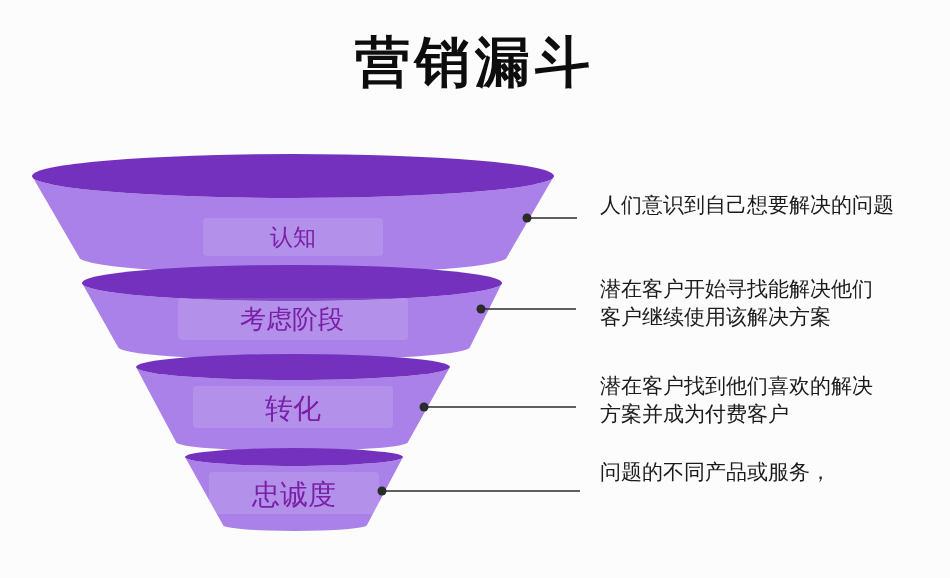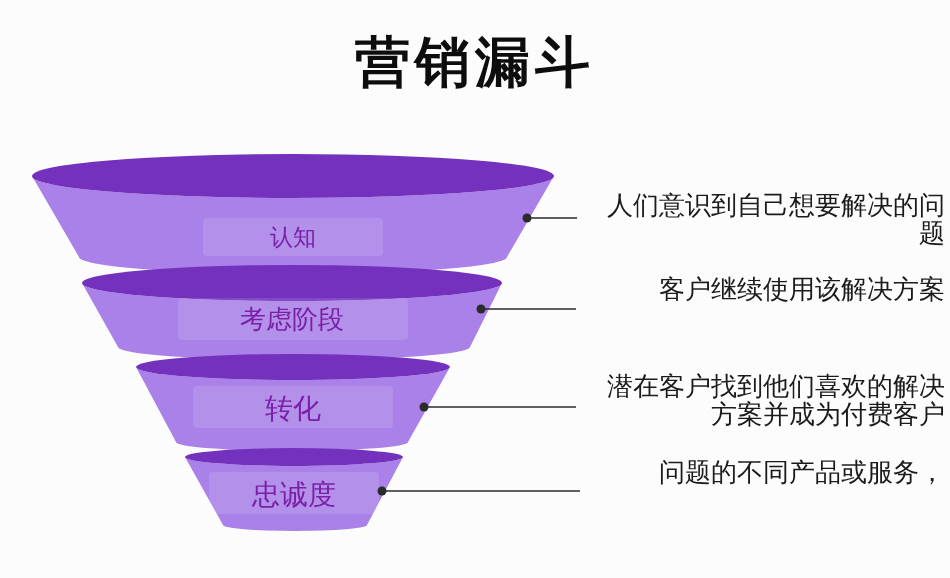--- a/index.html
+++ b/index.html
@@ -36,25 +36,24 @@
     text-anchor: middle;
     font-weight: 500;
     font-family: "DejaVu Sans", sans-serif;
   }
   .connector { stroke: var(--connector, #2B2B2B); stroke-width: 1.6; }
   .dot { fill: var(--connector, #2B2B2B); }
   .desc {
     position: absolute;
     left: 600px;
     width: 345px;
-    font-size: 26px;
+    font-size: 21px;
     line-height: 28px;
     font-weight: 500;
     color: var(--description-text, #1B1B1B);
-    text-align: right;
   }
   .desc span { display: block; }
 </style>
 </head>
 <body>
 
 <div class="canvas">
 
   <div class="title">营销漏斗</div>
 
@@ -95,20 +94,21 @@
       <line class="connector" x1="382" y1="491" x2="580" y2="491"></line>
       <circle class="dot" cx="382" cy="491" r="4.5"></circle>
     </g>
   </svg>
 
   <div class="desc" style="top:191px">
     <span>人们意识到自己想要解决的问题</span>
   </div>
 
   <div class="desc" style="top:275px">
+    <span>潜在客户开始寻找能解决他们</span>
     <span>客户继续使用该解决方案</span>
   </div>
 
   <div class="desc" style="top:372px">
     <span>潜在客户找到他们喜欢的解决</span>
     <span>方案并成为付费客户</span>
   </div>
 
   <div class="desc" style="top:458px">
     <span>问题的不同产品或服务，</span>

